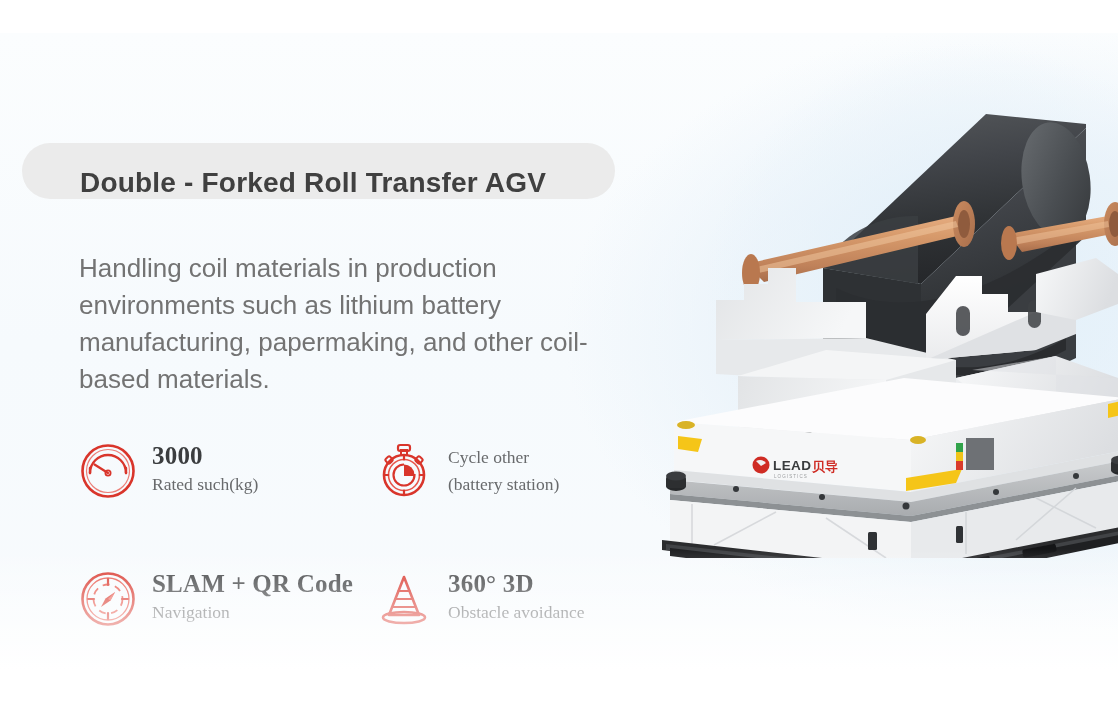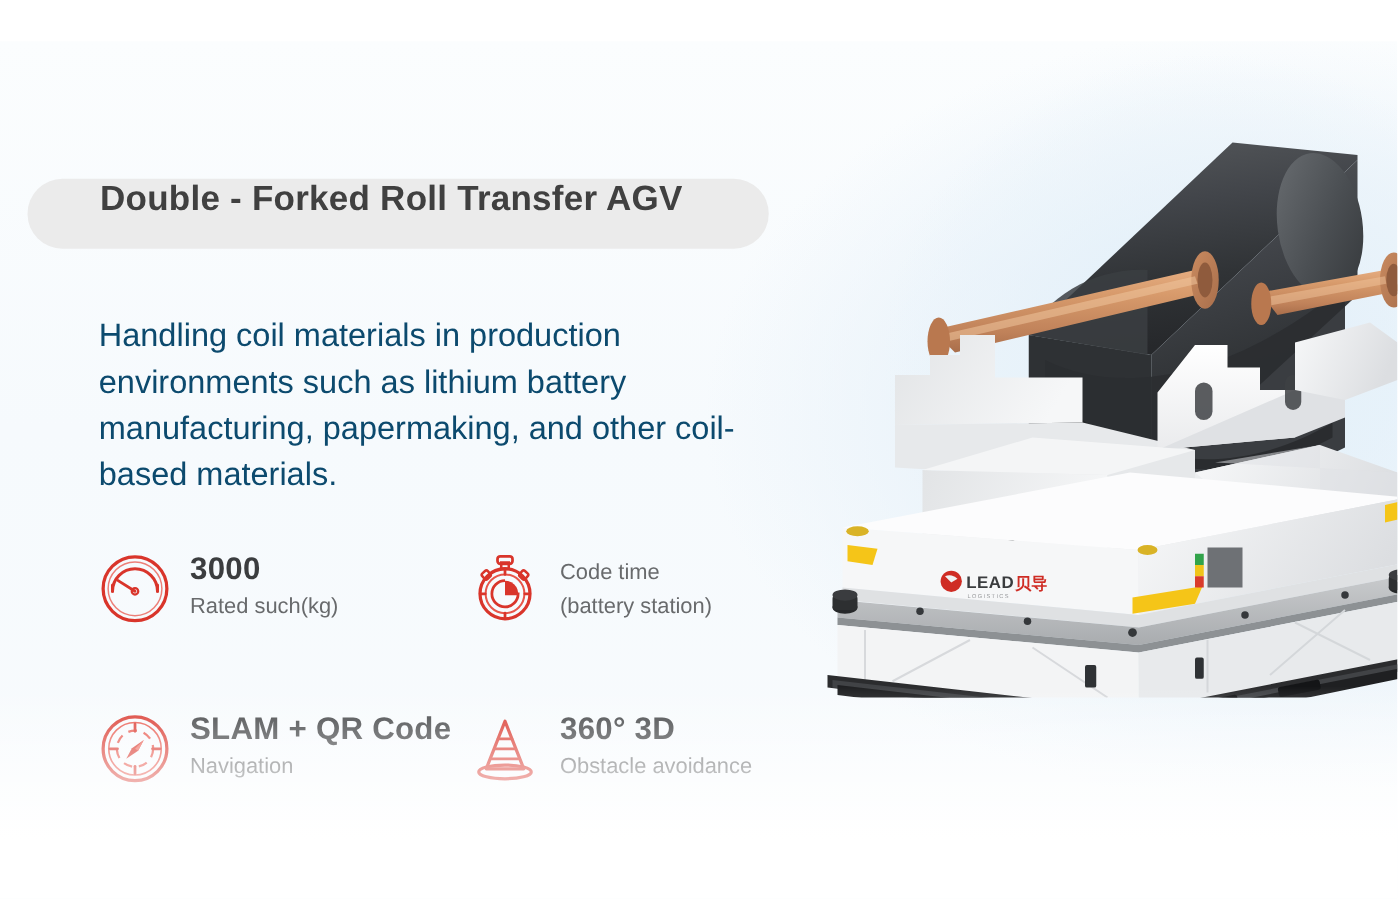--- a/index.html
+++ b/index.html
@@ -27,47 +27,47 @@
     position:absolute;left:0;bottom:0;width:1118px;height:170px;
     background:linear-gradient(180deg,rgba(255,255,255,0) 0%,#ffffff 72%);
   }
 
   
   .title-pill{
     position:absolute;left:22px;top:143px;
     height:56px;width:593px;
     background:#ebebeb;
     border-radius:28px;
-    display:flex;align-items:flex-start;
+    display:flex;align-items:flex-end;
   }
   .title-text{
     margin-left:58px;
     font-size:28px;font-weight:bold;
     color:#404040;
     letter-spacing:.2px;
     white-space:nowrap;
   }
 
   
   .desc{
     position:absolute;left:79px;top:250px;width:570px;
     font-size:26px;line-height:37px;
-    color:#0c4a6e;
+    color:#737373;
     font-weight:400;
   }
 
   
   .specs{position:absolute;left:79px;top:440px;width:620px;}
   .spec-row{display:flex;}
   .spec-row.r2{margin-top:68px;}
   .spec{display:flex;align-items:flex-start;}
   .spec.c1{width:296px;}
   .spec.c2{width:300px;}
   .spec-icon{width:58px;height:58px;flex:0 0 58px;margin-top:2px;}
-  .spec-body{margin-left:15px;padding-top:2px;}
+  .spec-body{margin-left:15px;padding-top:2px;font-family:Liberation Serif, serif;}
   .spec-value{
     font-size:25px;font-weight:bold;color:#3b3d3f;
     line-height:27px;letter-spacing:.2px;white-space:nowrap;
     display:flex;align-items:center;
   }
   .arrow-down{margin-left:3px;display:inline-block;line-height:0;}
   .spec-label{
     font-size:17.5px;color:#686a6c;line-height:23px;margin-top:4px;white-space:nowrap;
   }
 
@@ -285,21 +285,21 @@
             <rect x="41" y="15" width="6" height="6" rx="1.6" fill="none" stroke="#d9352b" stroke-width="2" transform="rotate(42 44 18)"></rect>
             <line x1="29" y1="13.5" x2="29" y2="17.5" stroke="#d9352b" stroke-width="2.2" stroke-linecap="round"></line>
             <line x1="9.2" y1="33" x2="13.2" y2="33" stroke="#d9352b" stroke-width="2.2" stroke-linecap="round"></line>
             <line x1="44.8" y1="33" x2="48.8" y2="33" stroke="#d9352b" stroke-width="2.2" stroke-linecap="round"></line>
             <line x1="29" y1="48.5" x2="29" y2="52.5" stroke="#d9352b" stroke-width="2.2" stroke-linecap="round"></line>
             <path d="M29 33 L29 22.5 A10.5 10.5 0 0 1 39.5 33 Z" fill="#d9352b"></path>
             <path d="M29 33 L39.5 33 A10.5 10.5 0 1 1 29 22.5" fill="none" stroke="#d9352b" stroke-width="2.2"></path>
           </svg>
         </div>
         <div class="spec-body">
-          <div class="spec-label">Code time</div>
+          <div class="spec-label">Cycle other</div>
           <div class="spec-label">(battery station)</div>
         </div>
       </div>
     </div>
 
     <div class="spec-row r2">
 
       <div class="spec c1">
         <div class="spec-icon">
           <svg viewBox="0 0 58 58" width="58" height="58">

